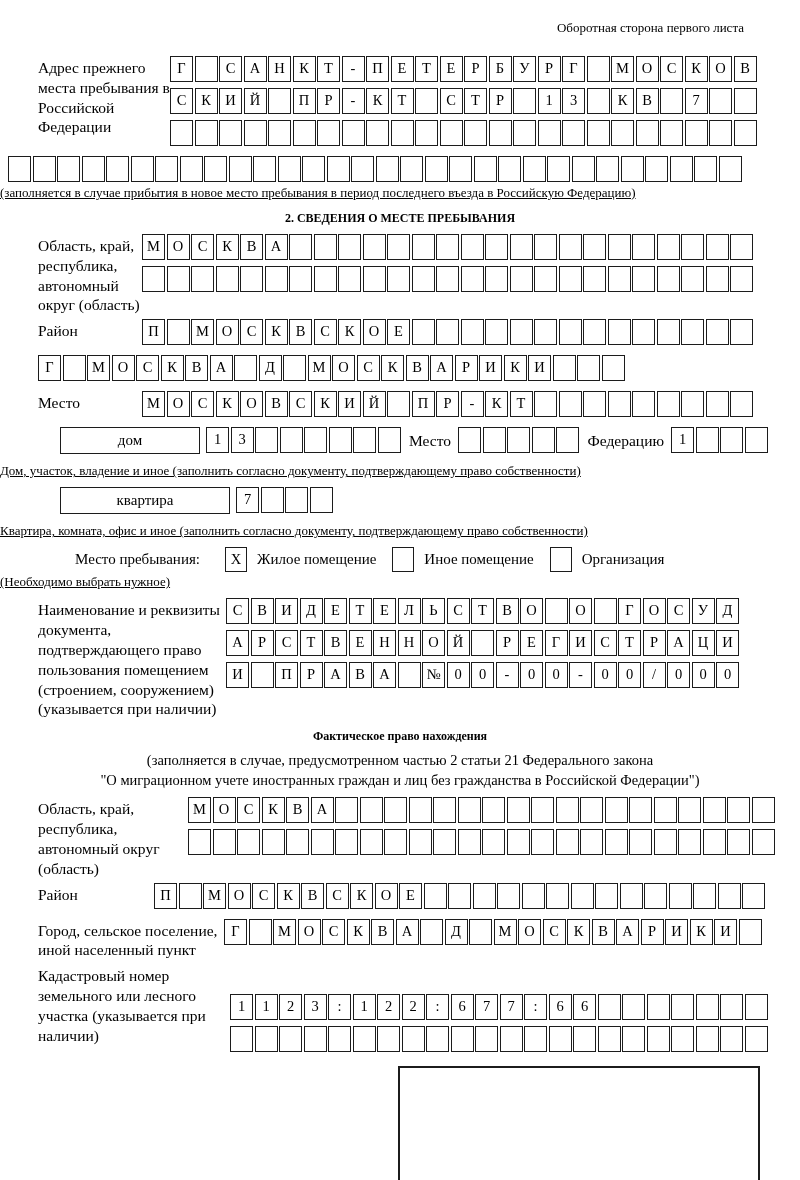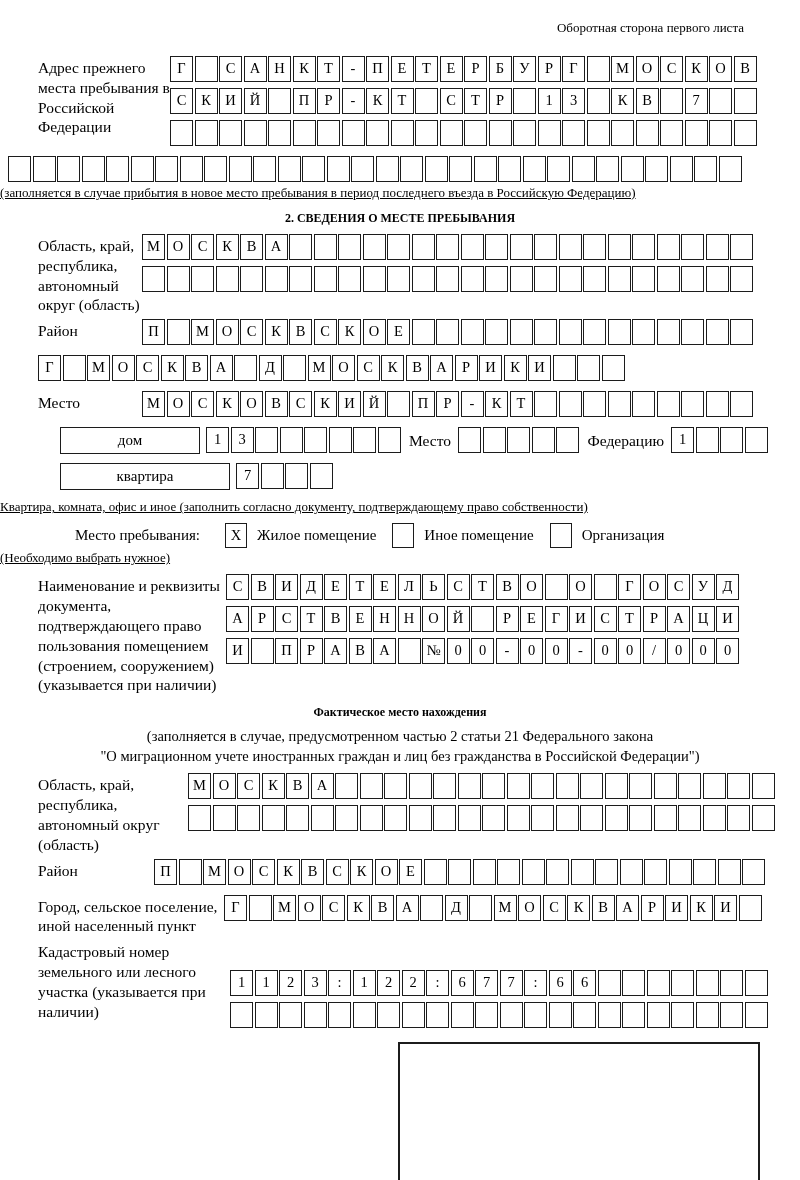--- a/index.html
+++ b/index.html
@@ -85,20 +85,21 @@
   </div>
 
   <div class="frow" style="margin-left:60px;">
     <span class="wide-box box-dom">дом</span>
     <span class="cell-row"><span class="cell">1</span><span class="cell">3</span><span class="cell"></span><span class="cell"></span><span class="cell"></span><span class="cell"></span><span class="cell"></span><span class="cell"></span></span>
     <span class="inline-label">Место</span>
     <span class="cell-row"><span class="cell"></span><span class="cell"></span><span class="cell"></span><span class="cell"></span><span class="cell"></span></span>
     <span class="inline-label">Федерацию</span>
     <span class="cell-row"><span class="cell">1</span><span class="cell"></span><span class="cell"></span><span class="cell"></span></span>
   </div>
+  <div class="caption">Дом, участок, владение и иное (заполнить согласно документу, подтверждающему право собственности)</div>
 
   <div class="frow" style="margin-left:60px;">
     <span class="wide-box box-kv">квартира</span>
     <span class="cell-row"><span class="cell">7</span><span class="cell"></span><span class="cell"></span><span class="cell"></span></span>
   </div>
   <div class="caption">Квартира, комната, офис и иное (заполнить согласно документу, подтверждающему право собственности)</div>
 
   <div class="stay-row">
     <span class="lead">Место пребывания:</span>
     <span class="checkbox">X</span>
@@ -112,21 +113,21 @@
 
   <div class="frow mt2">
     <div class="flabel w188">Наименование и реквизиты документа, подтверждающего право пользования помещением (строением, сооружением) (указывается при наличии)</div>
     <div>
       <div class="cell-row"><span class="cell">С</span><span class="cell">В</span><span class="cell">И</span><span class="cell">Д</span><span class="cell">Е</span><span class="cell">Т</span><span class="cell">Е</span><span class="cell">Л</span><span class="cell">Ь</span><span class="cell">С</span><span class="cell">Т</span><span class="cell">В</span><span class="cell">О</span><span class="cell"></span><span class="cell">О</span><span class="cell"></span><span class="cell">Г</span><span class="cell">О</span><span class="cell">С</span><span class="cell">У</span><span class="cell">Д</span></div>
       <div class="cell-row"><span class="cell">А</span><span class="cell">Р</span><span class="cell">С</span><span class="cell">Т</span><span class="cell">В</span><span class="cell">Е</span><span class="cell">Н</span><span class="cell">Н</span><span class="cell">О</span><span class="cell">Й</span><span class="cell"></span><span class="cell">Р</span><span class="cell">Е</span><span class="cell">Г</span><span class="cell">И</span><span class="cell">С</span><span class="cell">Т</span><span class="cell">Р</span><span class="cell">А</span><span class="cell">Ц</span><span class="cell">И</span></div>
       <div class="cell-row"><span class="cell">И</span><span class="cell"></span><span class="cell">П</span><span class="cell">Р</span><span class="cell">А</span><span class="cell">В</span><span class="cell">А</span><span class="cell"></span><span class="cell">№</span><span class="cell">0</span><span class="cell">0</span><span class="cell">-</span><span class="cell">0</span><span class="cell">0</span><span class="cell">-</span><span class="cell">0</span><span class="cell">0</span><span class="cell">/</span><span class="cell">0</span><span class="cell">0</span><span class="cell">0</span></div>
     </div>
   </div>
 
-  <div class="h-section">Фактическое место нахождения</div>
+  <div class="h-section">Фактическое право нахождения</div>
   <div class="subtitle">(заполняется в случае, предусмотренном частью 2 статьи 21 Федерального закона</div>
   <div class="subtitle" style="margin-bottom:8px;">"О миграционном учете иностранных граждан и лиц без гражданства в Российской Федерации")</div>
 
   <div class="frow">
     <div class="flabel w150">Область, край, республика, автономный округ (область)</div>
     <div>
       <div class="cell-row"><span class="cell">М</span><span class="cell">О</span><span class="cell">С</span><span class="cell">К</span><span class="cell">В</span><span class="cell">А</span><span class="cell"></span><span class="cell"></span><span class="cell"></span><span class="cell"></span><span class="cell"></span><span class="cell"></span><span class="cell"></span><span class="cell"></span><span class="cell"></span><span class="cell"></span><span class="cell"></span><span class="cell"></span><span class="cell"></span><span class="cell"></span><span class="cell"></span><span class="cell"></span><span class="cell"></span><span class="cell"></span></div>
       <div class="cell-row"><span class="cell"></span><span class="cell"></span><span class="cell"></span><span class="cell"></span><span class="cell"></span><span class="cell"></span><span class="cell"></span><span class="cell"></span><span class="cell"></span><span class="cell"></span><span class="cell"></span><span class="cell"></span><span class="cell"></span><span class="cell"></span><span class="cell"></span><span class="cell"></span><span class="cell"></span><span class="cell"></span><span class="cell"></span><span class="cell"></span><span class="cell"></span><span class="cell"></span><span class="cell"></span><span class="cell"></span></div>
     </div>
   </div>

